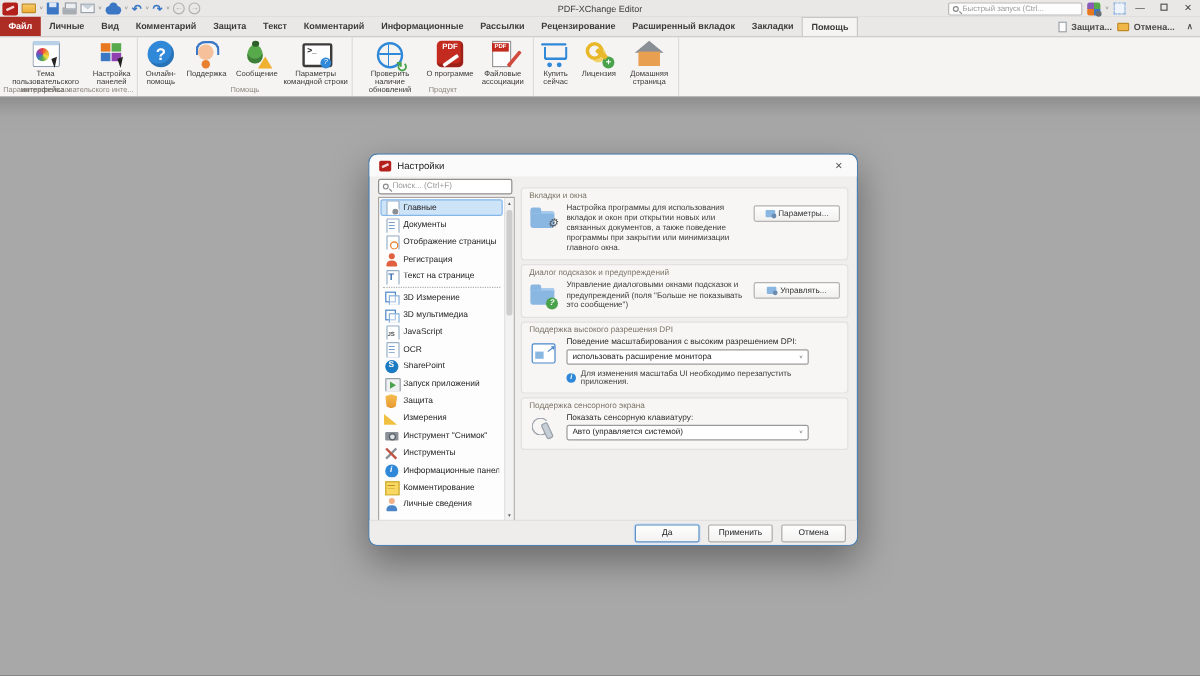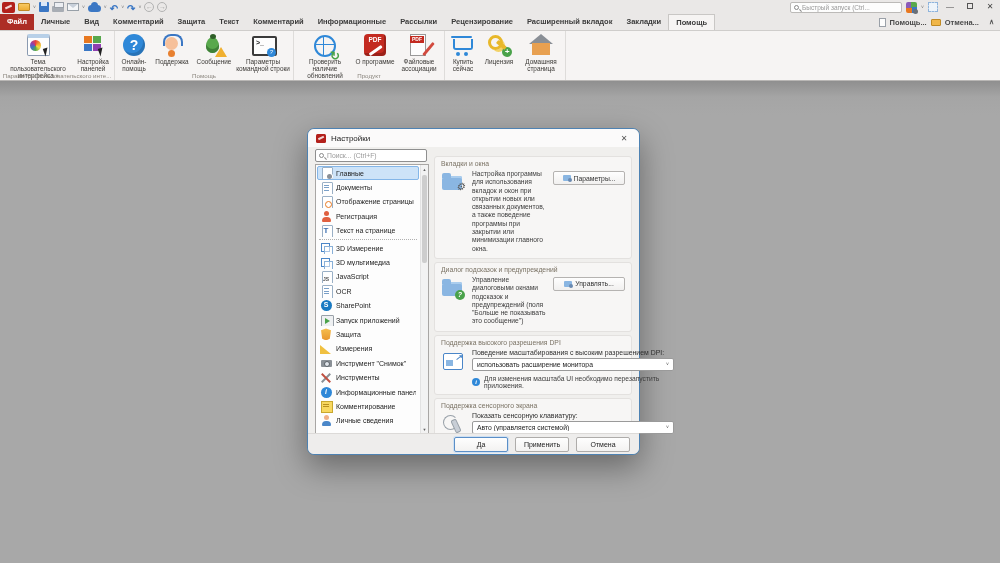--- a/index.html
+++ b/index.html
@@ -92,21 +92,21 @@
   .i-keys .p1{position:absolute;right:0;bottom:0;width:10px;height:10px;background:#4aa24a;border-radius:50%;color:#fff;font-size:8px;font-weight:bold;line-height:10px;text-align:center;}
   .i-keys .p1::after{content:"+";}
   .i-home::before{content:"";position:absolute;left:1px;top:1px;width:0;height:0;border-left:12px solid transparent;border-right:12px solid transparent;border-bottom:10px solid #8a8f96;}
   .i-home::after{content:"";position:absolute;left:4px;top:10px;width:18px;height:12px;background:#e8a050;}
   .i-home .p1{position:absolute;left:11px;top:15px;width:5px;height:7px;background:#7a5028;}
 
   
   .workspace{position:absolute;top:81px;left:0;right:0;bottom:0;background:linear-gradient(#8f8f8f,#a5a5a5 16px,#a8a8a8 34px);}
 
   
-  .dialog{position:absolute;left:307px;top:47px;width:333px;height:327px;background:#f0efed;border:1px solid #4e82b2;border-radius:7px;box-shadow:0 12px 32px rgba(0,0,0,.38);}
+  .dialog{position:absolute;left:307px;top:47px;width:408px;height:327px;background:#f0efed;border:1px solid #4e82b2;border-radius:7px;box-shadow:0 12px 32px rgba(0,0,0,.38);}
   .dlg-title{height:18px;display:flex;align-items:center;gap:5px;padding:0 8px;background:#fbfafa;border-radius:7px 7px 0 0;font-size:8px;color:#222;}
   .dlg-logo{width:10px;height:9px;background:#b3201b;border-radius:1.5px;position:relative;flex:none;}
   .dlg-logo::after{content:"";position:absolute;left:2px;top:3.5px;width:6px;height:1.5px;background:#f2d5d4;transform:rotate(-25deg);}
   .dlg-close{margin-left:auto;font-size:8px;color:#555;width:14px;text-align:center;}
   .dlg-search{position:absolute;left:7px;top:20px;width:112px;height:13px;background:#fff;border:1px solid #8f8f8f;border-radius:2px;display:flex;align-items:center;gap:3px;padding:0 3px;font-size:6.8px;color:#9a9a9a;overflow:hidden;}
   .dlg-list{position:absolute;left:7px;top:35px;width:114px;height:271px;background:#fdfdfd;border:1px solid #a8a6a4;padding:1px 9px 1px 1px;overflow:hidden;}
   .li{height:14.4px;display:flex;align-items:center;gap:4px;padding:0 2px;font-size:7px;color:#1d1d1d;white-space:nowrap;overflow:hidden;border:1px solid transparent;border-radius:2px;}
   .li.sel{background:#cde3f8;border-color:#84b6e8;}
   .list-sep{border-top:1px dotted #b0b0b0;margin:1px 2px;}
   .sbar{position:absolute;right:0;top:0;bottom:0;width:8px;background:#f2f2f2;border-left:1px solid #e2e2e2;}
@@ -193,20 +193,21 @@
       <span class="drop">˅</span>
       <span class="q cloud"></span>
       <span class="drop">˅</span>
       <span class="q undo"></span>
       <span class="drop">˅</span>
       <span class="q redo"></span>
       <span class="drop">˅</span>
       <span class="q navb"></span>
       <span class="q navf"></span>
     </div>
+    <div class="wtitle">PDF-XChange Editor</div>
     <div class="tright">
       <div class="qsearch">
         <span class="mag"></span>
         <span class="ph">Быстрый запуск (Ctrl...</span>
       </div>
       <span class="q sett"></span>
       <span class="drop">˅</span>
       <span class="q fsq"></span>
       <span class="wc">—</span>
       <span class="wc"><span class="restsq"></span></span>
@@ -223,21 +224,21 @@
     <span class="tab">Текст</span>
     <span class="tab">Комментарий</span>
     <span class="tab">Информационные</span>
     <span class="tab">Рассылки</span>
     <span class="tab">Рецензирование</span>
     <span class="tab">Расширенный вкладок</span>
     <span class="tab">Закладки</span>
     <span class="tab active">Помощь</span>
     <div class="tr-right">
       <span class="doc-mini"></span>
-      <span>Помощь...</span>
+      <span>Защита...</span>
       <span class="folder-mini"></span>
       <span>Отмена...</span>
       <span class="collapse">∧</span>
     </div>
   </div>
 
   <div class="ribbon">
     <div class="rgroup">
       <div class="rbtn w1">
         <span class="ico i-theme">

